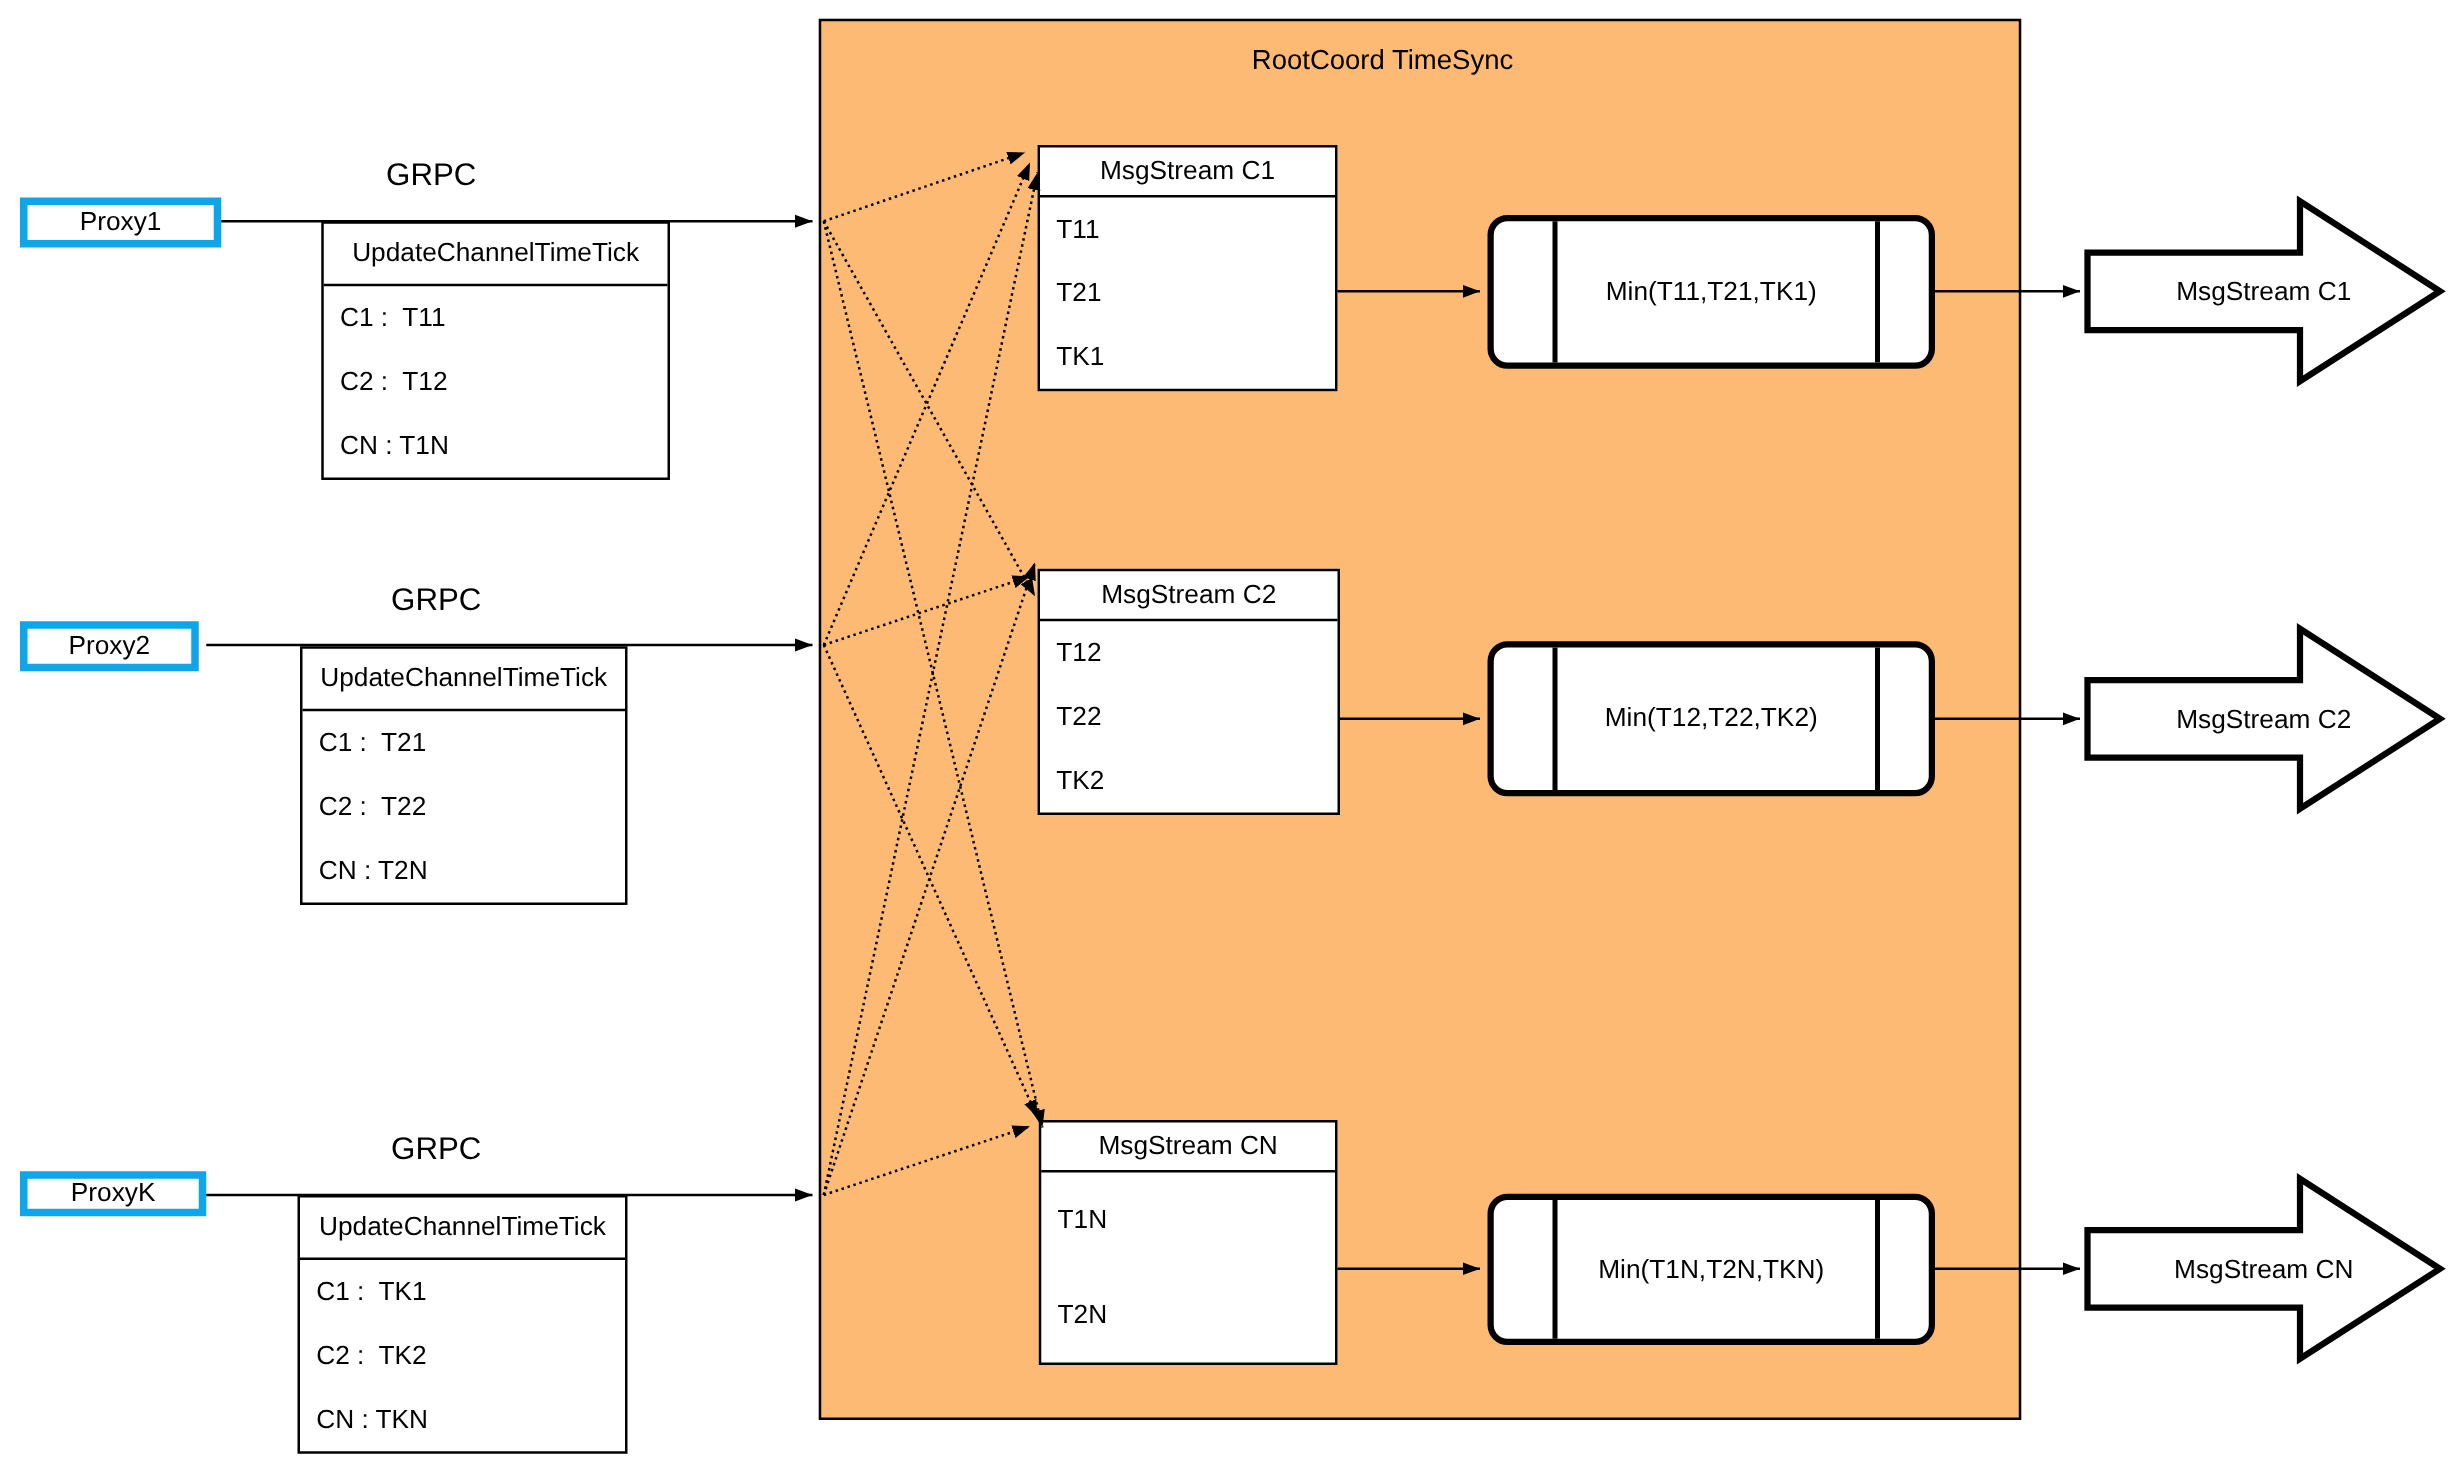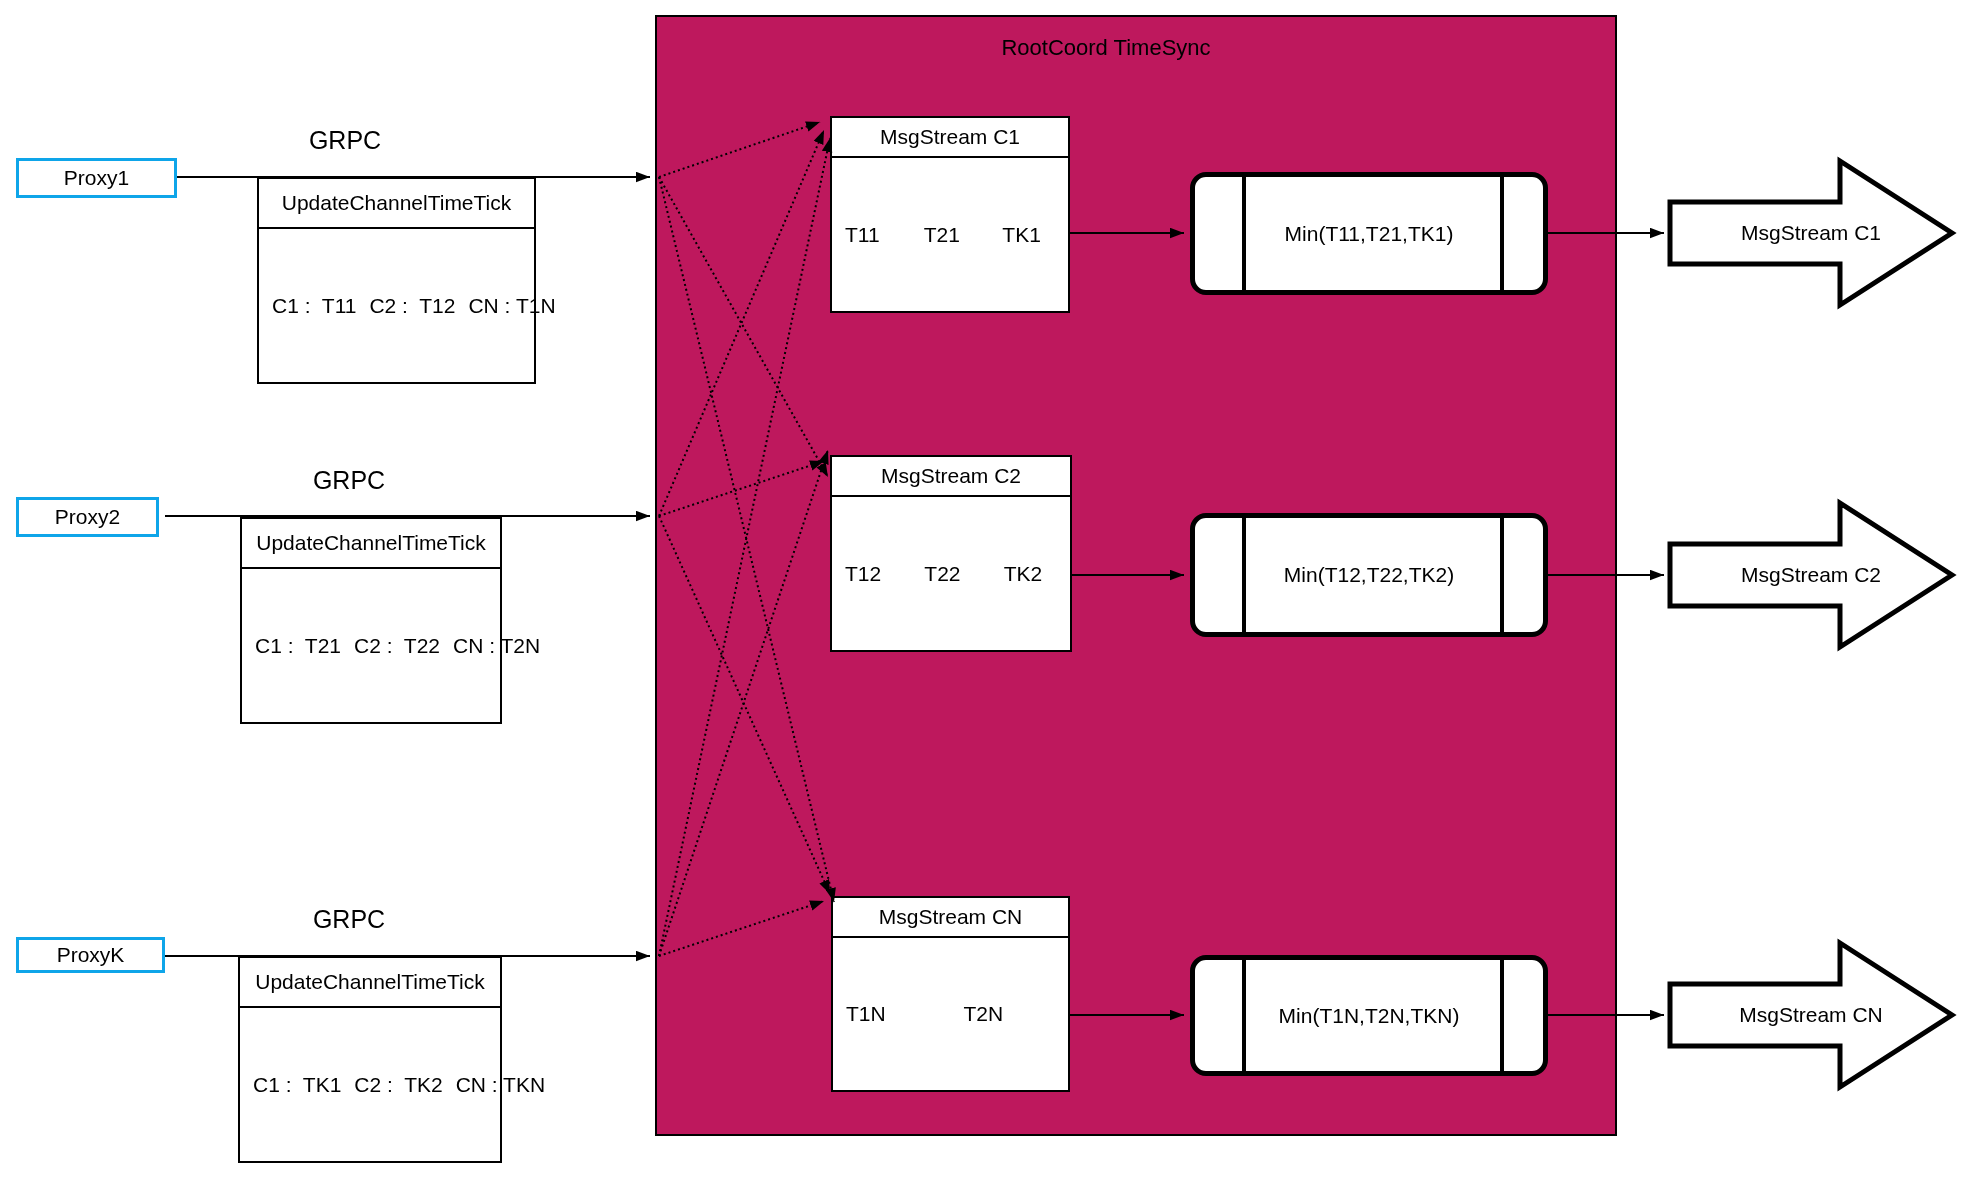--- a/index.html
+++ b/index.html
@@ -9,42 +9,42 @@
     background:#ffffff;
     font-family:"Liberation Sans","DejaVu Sans",sans-serif;
     color:#000;
     overflow:hidden;
   }
   .abs{position:absolute;}
   
   .lbl{font-size:25px;text-align:center;white-space:pre;}
   
   .proxy{
-    border:3px solid #0ea5e9;background:#fff;
+    border:6px solid #0ea5e9;background:#fff;
     display:flex;align-items:center;justify-content:center;
     font-size:21px;box-sizing:border-box;
   }
   
   .etable{
     border:2px solid #000;background:#fff;box-sizing:border-box;
     display:flex;flex-direction:column;
   }
   .etable .thead{
     border-bottom:2px solid #000;
     display:flex;align-items:center;justify-content:center;
     font-size:21px;flex:0 0 auto;box-sizing:border-box;
   }
-  .etable .tbody{flex:1 1 auto;display:flex;flex-direction:row;}
+  .etable .tbody{flex:1 1 auto;display:flex;flex-direction:column;}
   .etable .trow{
     flex:1 1 0;display:flex;align-items:center;
     padding-left:13px;font-size:21px;white-space:pre;
   }
   
   .container-box{
-    border:2px solid #000;background:#be185d;box-sizing:border-box;padding-left:20px;
+    border:2px solid #000;background:#fdba74;box-sizing:border-box;padding-left:20px;
   }
   .container-title{
     position:absolute;top:18px;left:0;width:100%;
     text-align:center;font-size:22px;transform:translateX(-30px);
   }
   
   .process{
     border:5px solid #000;border-radius:16px;background:#fff;
     box-sizing:border-box;display:flex;align-items:center;justify-content:center;
     font-size:21px;position:absolute;

